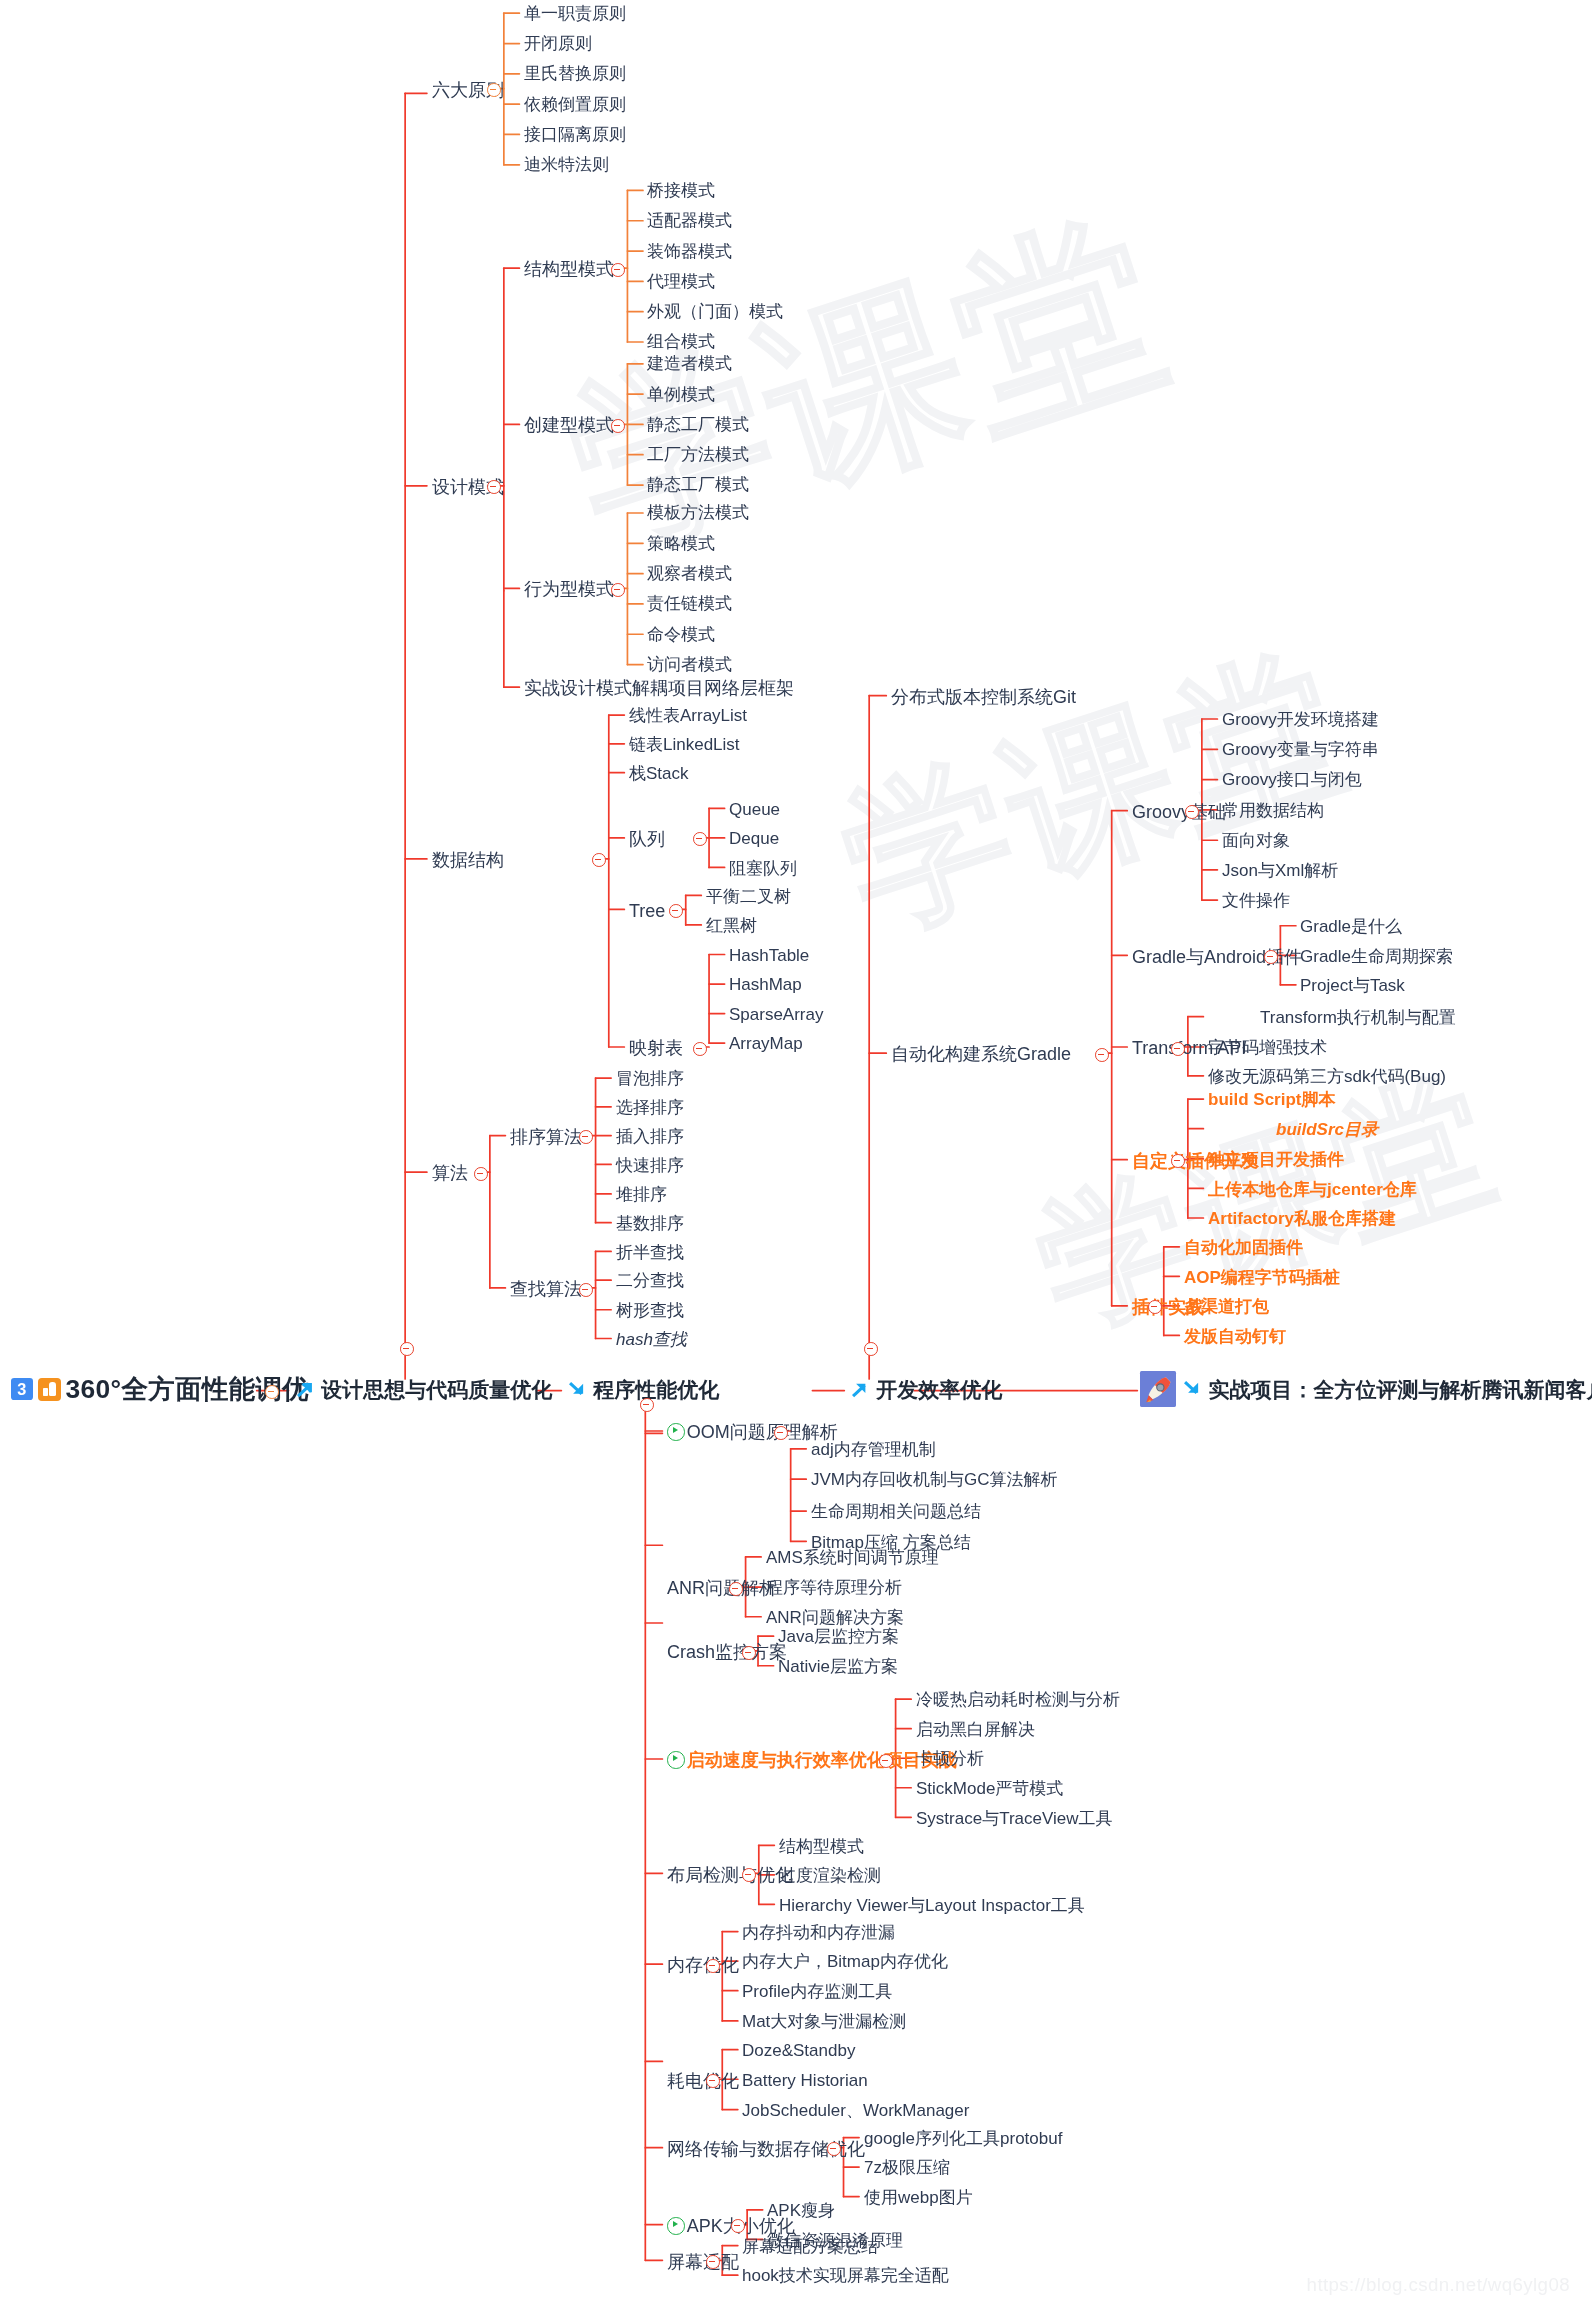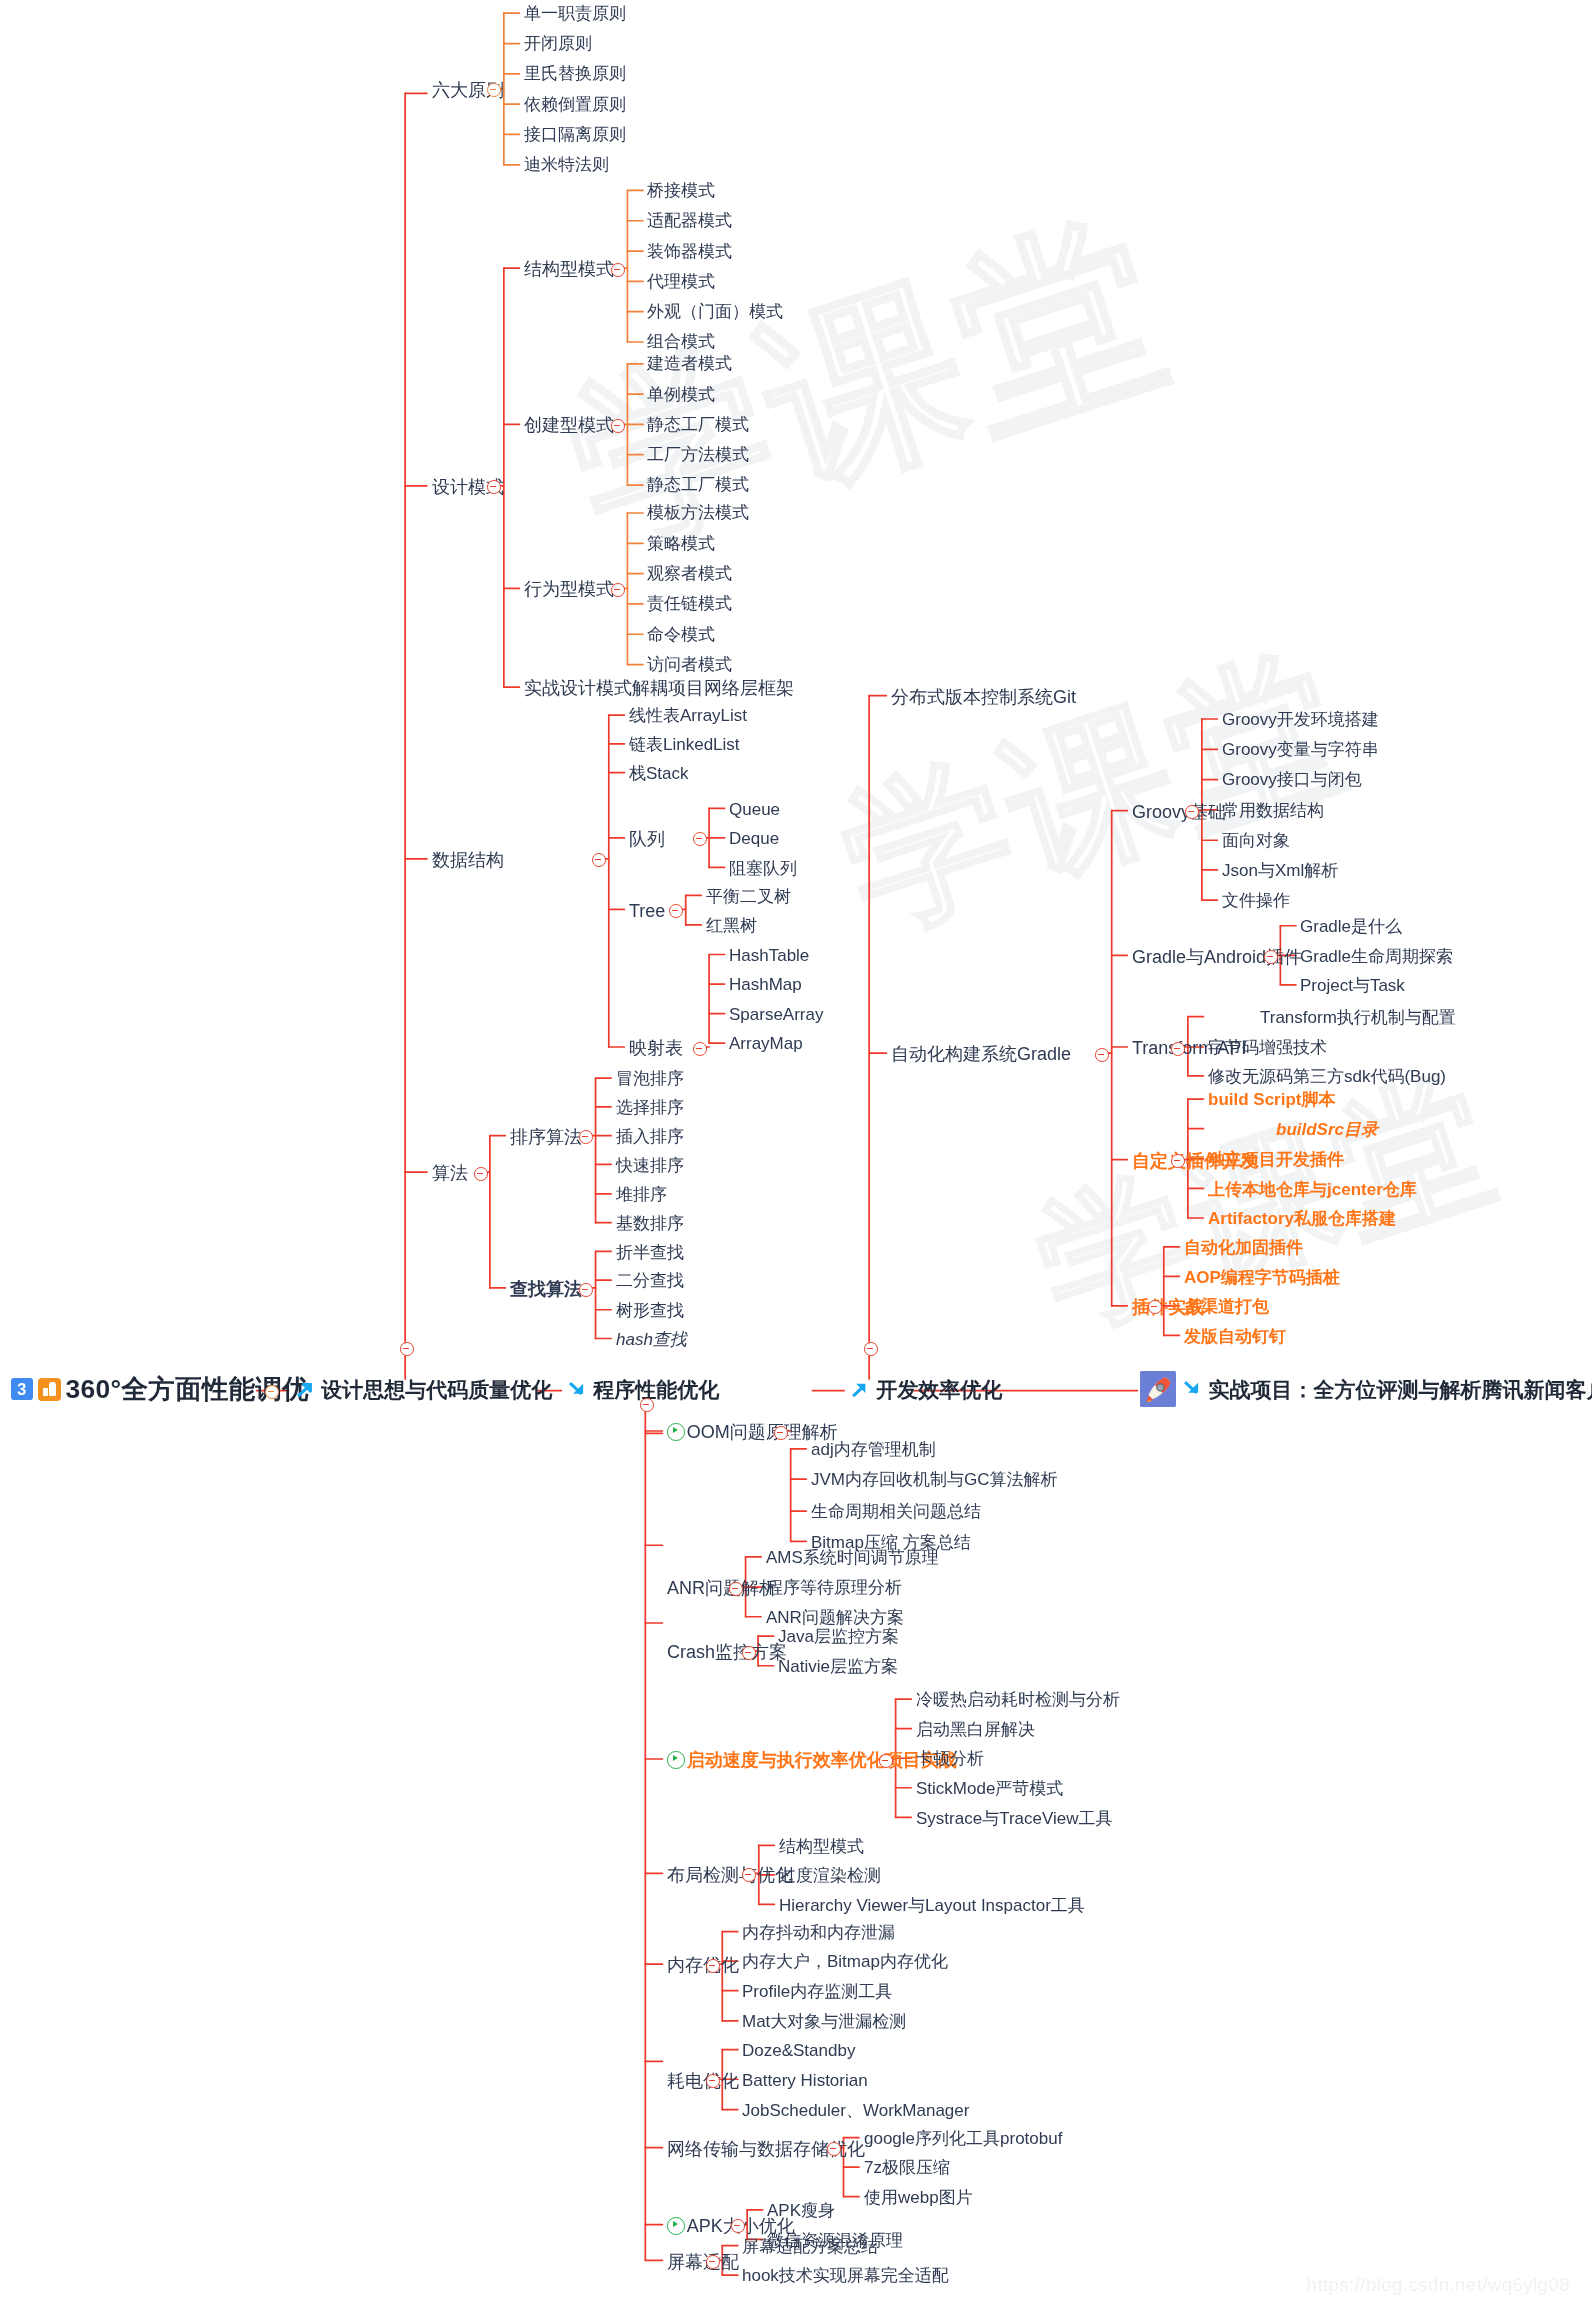--- a/index.html
+++ b/index.html
@@ -459,21 +459,21 @@
 
   <div class="node lvl2" style="left:510px;top:1128px;"><span>排序算法</span></div>
   <div class="toggle" style="left:579px;top:1130px;"></div>
   <div class="node lvl3" style="left:616px;top:1070px;"><span>冒泡排序</span></div>
   <div class="node lvl3" style="left:616px;top:1099px;"><span>选择排序</span></div>
   <div class="node lvl3" style="left:616px;top:1128px;"><span>插入排序</span></div>
   <div class="node lvl3" style="left:616px;top:1157px;"><span>快速排序</span></div>
   <div class="node lvl3" style="left:616px;top:1186px;"><span>堆排序</span></div>
   <div class="node lvl3" style="left:616px;top:1215px;"><span>基数排序</span></div>
 
-  <div class="node lvl2" style="left:510px;top:1280px;font-weight:bold;"><span>查找算法</span></div>
+  <div class="node lvl2" style="left:510px;top:1280px;"><span>查找算法</span></div>
   <div class="toggle" style="left:579px;top:1283px;"></div>
   <div class="node lvl3" style="left:616px;top:1244px;"><span>折半查找</span></div>
   <div class="node lvl3" style="left:616px;top:1272px;"><span>二分查找</span></div>
   <div class="node lvl3" style="left:616px;top:1302px;"><span>树形查找</span></div>
   <div class="node lvl3" style="left:616px;top:1331px;font-style:italic;"><span>hash查找</span></div>
 
   <div class="node lvl1" style="left:891px;top:688px;"><span>分布式版本控制系统Git</span></div>
   <div class="node lvl1" style="left:891px;top:1045px;"><span>自动化构建系统Gradle</span></div>
   <div class="toggle" style="left:1095px;top:1048px;"></div>
 

